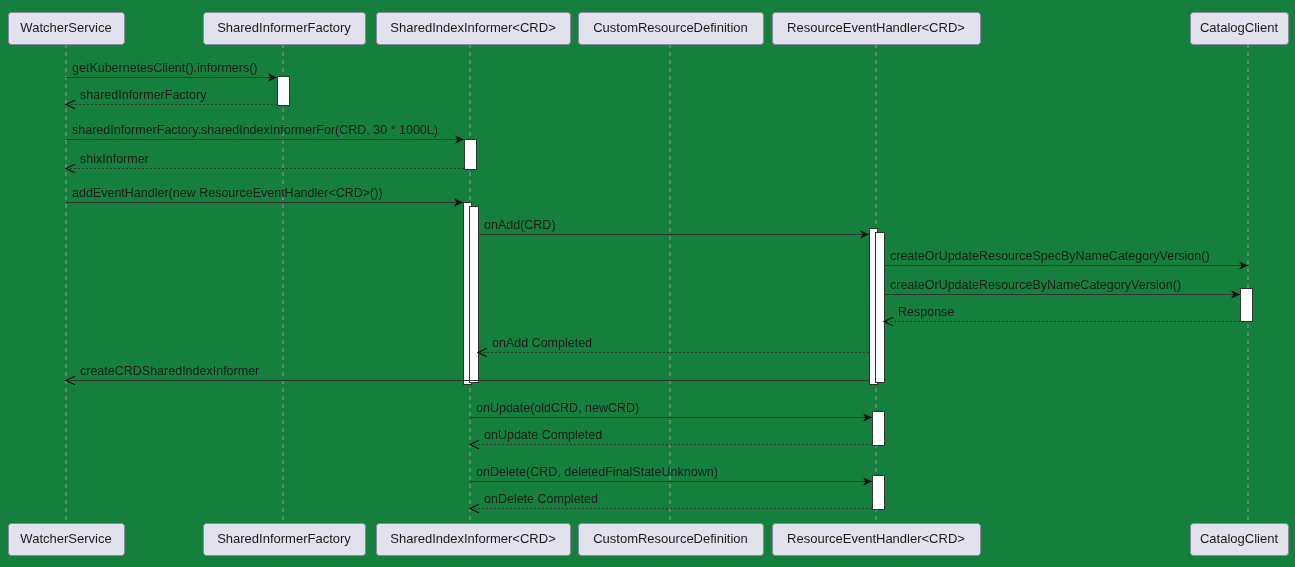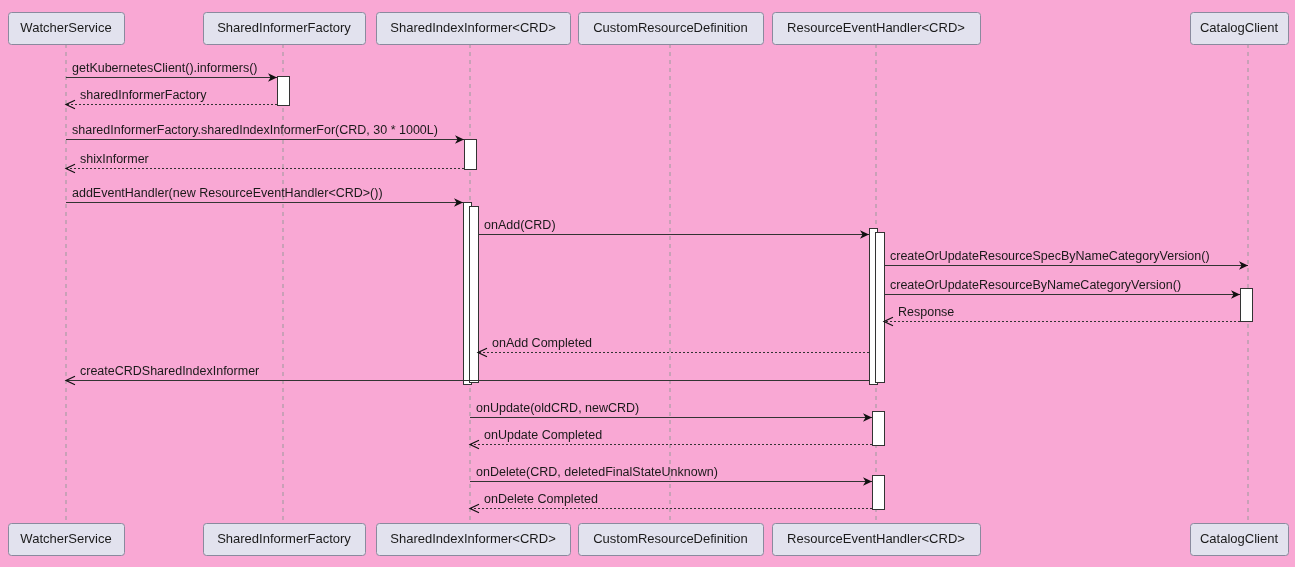--- a/index.html
+++ b/index.html
@@ -8,21 +8,21 @@
     background: #ffffff;
   }
   body {
     font-family: "Liberation Sans", "DejaVu Sans", sans-serif;
   }
   #diagram-root {
     position: relative;
     width: 1295px;
     height: 567px;
     overflow: hidden;
-    background: #f9a8d4;
+    background: #15803d;
   }
   #diagram-svg {
     position: absolute;
     left: 0;
     top: 0;
     width: 1295px;
     height: 567px;
   }
   .lifeline-box rect {
     fill: #e2e2ee;

